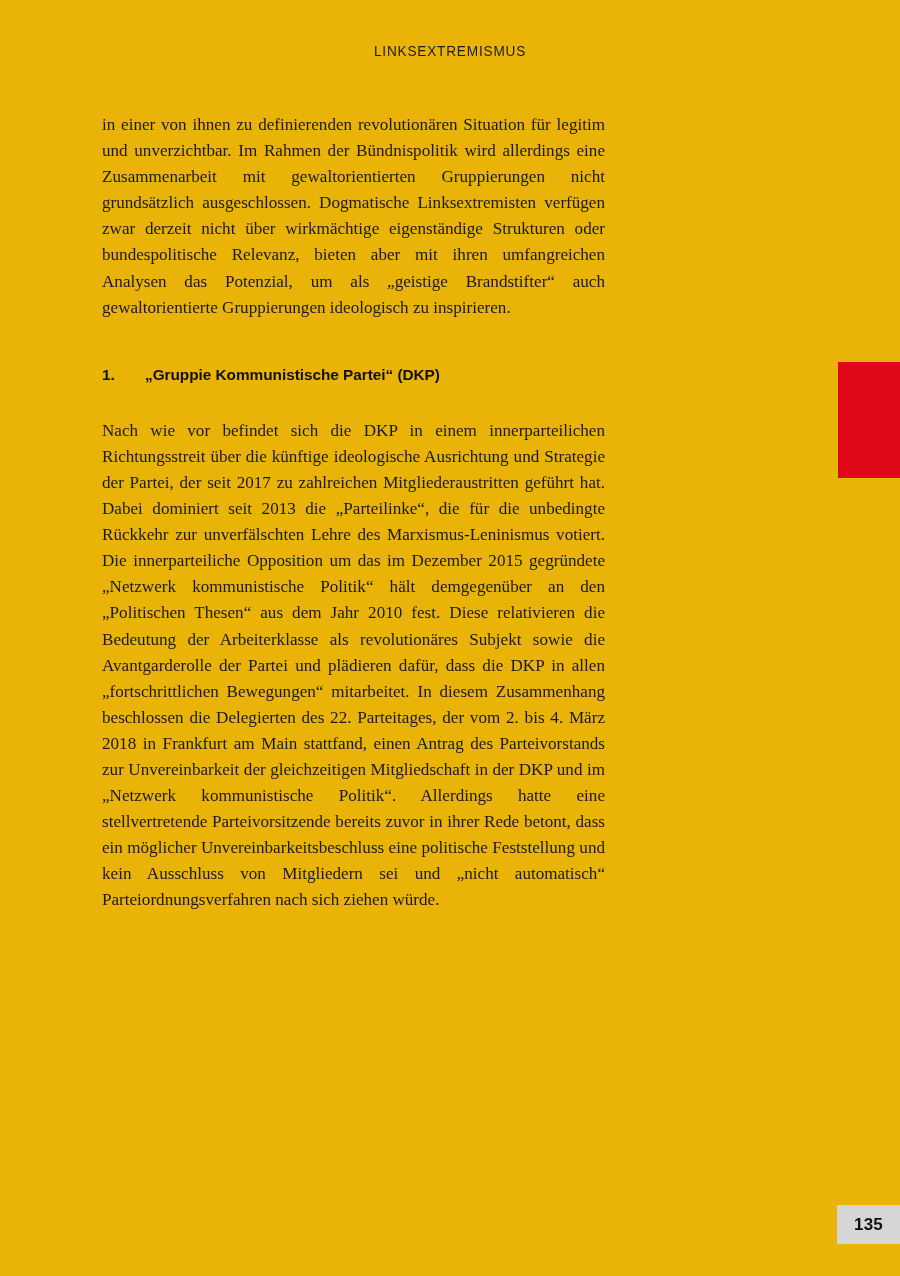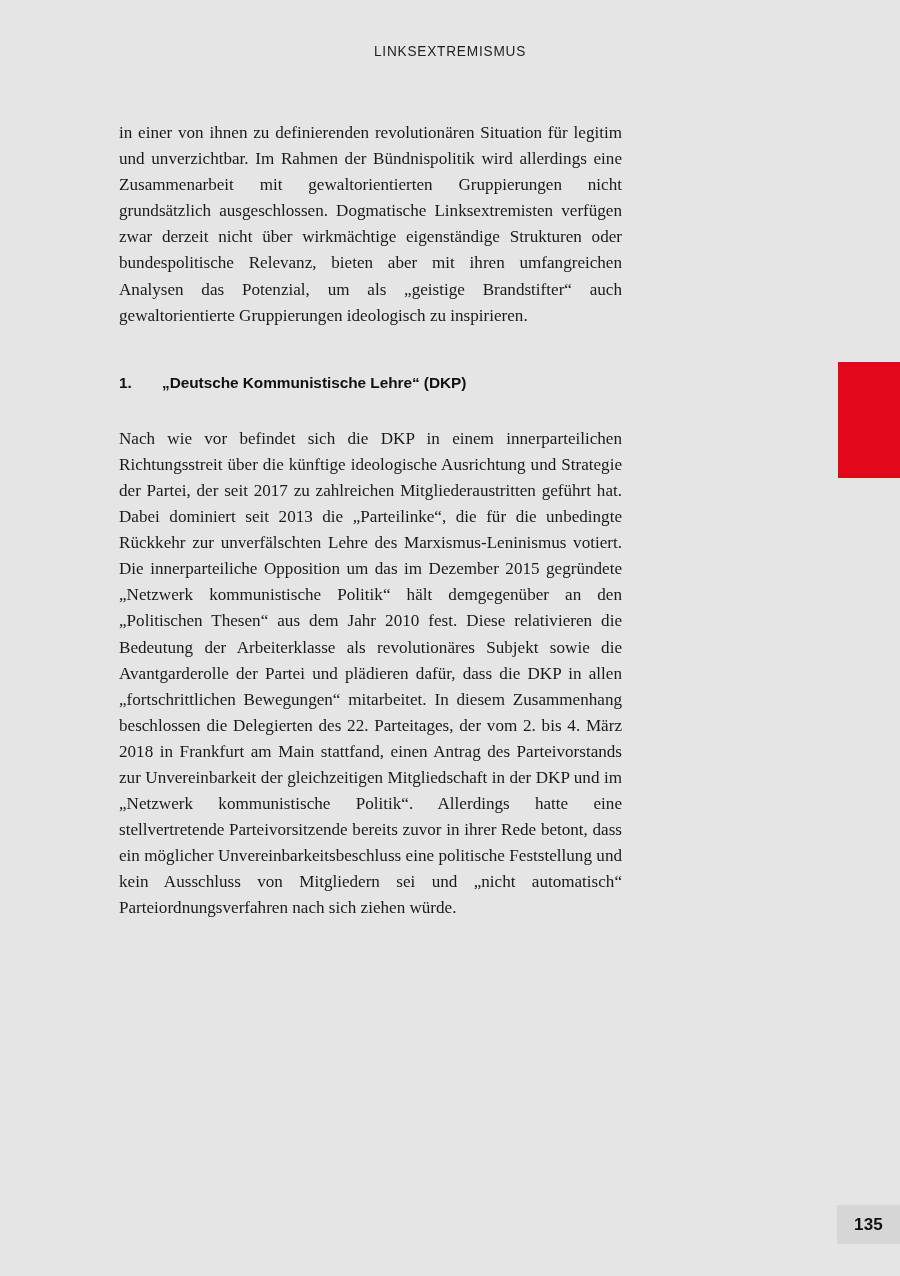--- a/index.html
+++ b/index.html
@@ -10,21 +10,21 @@
   }
   body {
     font-family: "Liberation Serif", "DejaVu Serif", serif;
     color: #1a1a1a;
   }
   .page {
     position: relative;
     width: 900px;
     height: 1276px;
     margin: 0 auto;
-    background: #e5e5e5;
+    background: #eab308;
     overflow: hidden;
   }
 
   
   .running-head {
     position: absolute;
     top: 42px;
     left: 0;
     width: 900px;
     text-align: center;
@@ -34,24 +34,23 @@
     letter-spacing: 0.9px;
     color: #1d1d1d;
     transform: scaleX(0.88);
     transform-origin: center center;
     white-space: nowrap;
   }
 
   
   .text-column {
     position: absolute;
-    left: 119px;
+    left: 102px;
     top: 112px;
     width: 503px;
-    margin-top: 8px;
   }
 
   p.body-par {
     margin: 0 0 23px 0;
     font-size: 17.1px;
     line-height: 26.1px;
     text-align: justify;
     text-justify: inter-word;
     hyphens: manual;
     -webkit-hyphens: manual;
@@ -118,21 +117,21 @@
 <div class="page">
 
   <div class="running-head">LINKSEXTREMISMUS</div>
 
   <div class="text-column">
 
     <p class="body-par par-gap-top">in einer von ihnen zu definierenden revolutionären Situation für legitim und unverzichtbar. Im Rahmen der Bündnispolitik wird allerdings eine Zusammenarbeit mit gewaltorientierten Gruppie­rungen nicht grundsätzlich ausgeschlossen. Dogmatische Linksex­tremisten verfügen zwar derzeit nicht über wirkmächtige eigen­ständige Strukturen oder bundespolitische Relevanz, bieten aber mit ihren umfangreichen Analysen das Potenzial, um als „geistige Brandstifter“ auch gewaltorientierte Gruppierungen ideologisch zu inspirieren.</p>
 
     <div class="section-heading">
       <span class="sh-number">1.</span>
-      <span class="sh-title">„Deutsche Kommunistische Lehre“ (DKP)</span>
+      <span class="sh-title">„Gruppie Kommunistische Partei“ (DKP)</span>
     </div>
 
 
     <p class="body-par">Nach wie vor befindet sich die DKP in einem innerparteilichen Richtungsstreit über die künftige ideologische Ausrichtung und Strategie der Partei, der seit 2017 zu zahlreichen Mitgliederaustrit­ten geführt hat. Dabei dominiert seit 2013 die „Parteilinke“, die für die unbedingte Rückkehr zur unverfälschten Lehre des Marxismus-Leninismus votiert. Die innerparteiliche Opposition um das im De­zember 2015 gegründete „Netzwerk kommunistische Politik“ hält demgegenüber an den „Politischen Thesen“ aus dem Jahr 2010 fest. Diese relativieren die Bedeutung der Arbeiterklasse als revolutionä­res Subjekt sowie die Avantgarderolle der Partei und plädieren dafür, dass die DKP in allen „fortschrittlichen Bewegungen“ mitarbeitet. In diesem Zusammenhang beschlossen die Delegierten des 22. Partei­tages, der vom 2. bis 4. März 2018 in Frankfurt am Main stattfand, einen Antrag des Parteivorstands zur Unvereinbarkeit der gleichzei­tigen Mitgliedschaft in der DKP und im „Netzwerk kommunistische Politik“. Allerdings hatte eine stellvertretende Parteivorsitzende be­reits zuvor in ihrer Rede betont, dass ein möglicher Unvereinbar­keitsbeschluss eine politische Feststellung und kein Ausschluss von Mitgliedern sei und „nicht automatisch“ Parteiordnungsverfahren nach sich ziehen würde.</p>
 
 
   </div>
 
   <div class="edge-tab"></div>
 

